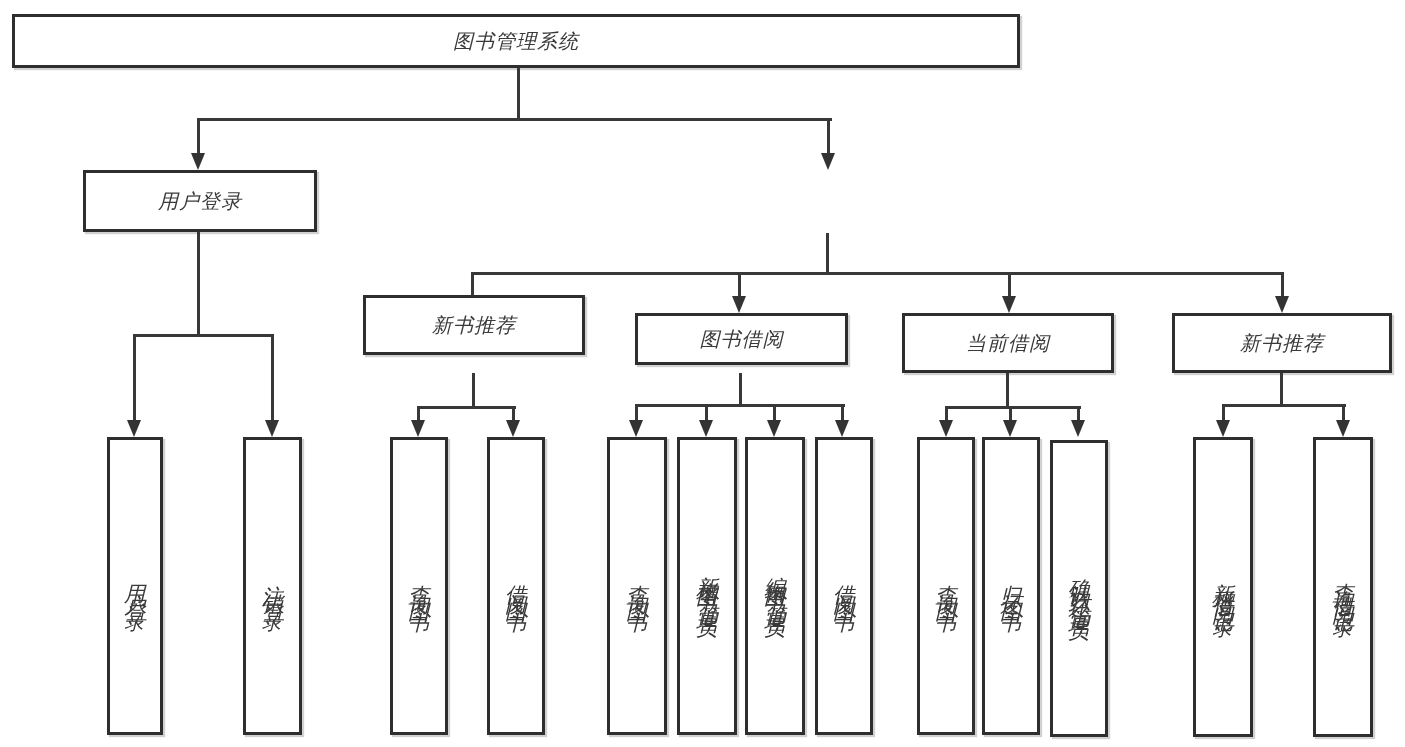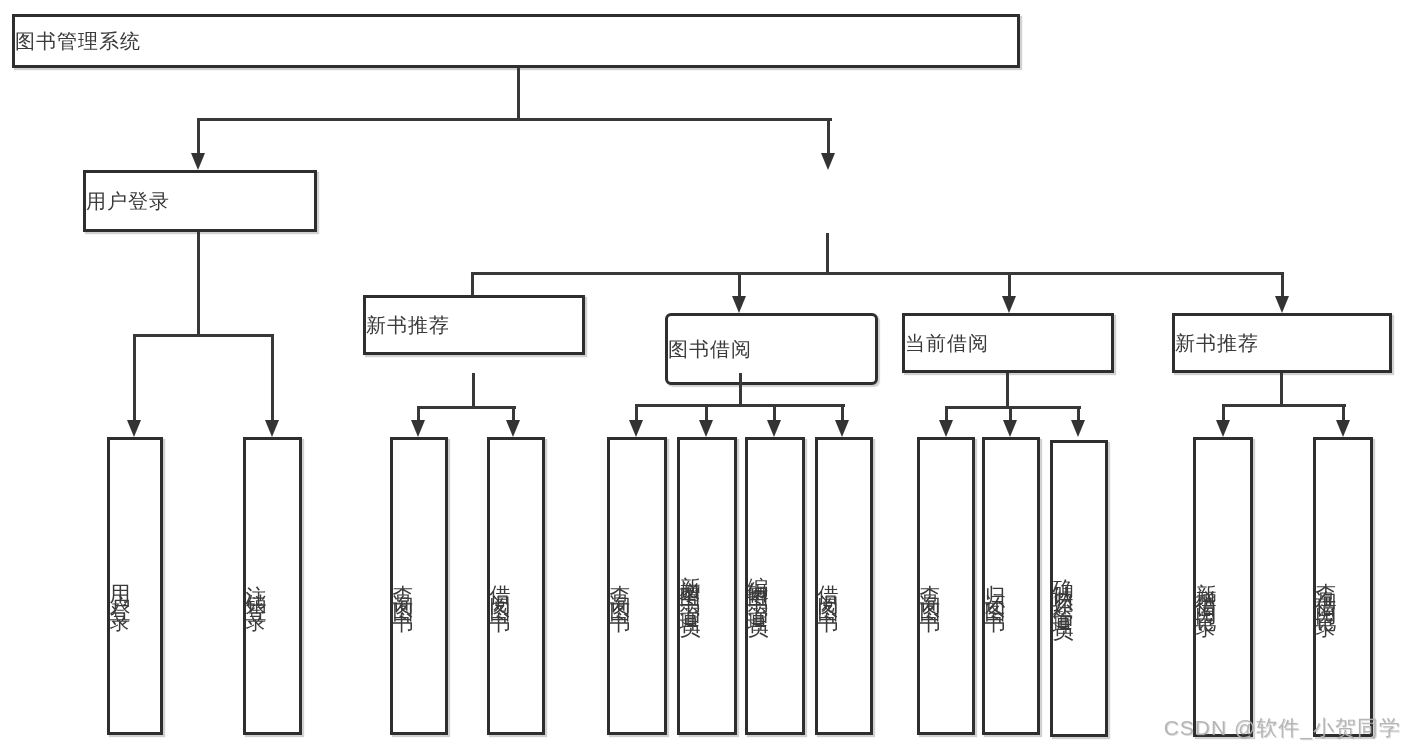--- a/index.html
+++ b/index.html
@@ -2,22 +2,23 @@
 <html><head>
 <meta charset="utf-8">
 <style>
   html,body{margin:0;padding:0;background:#ffffff;}
   #canvas{
     position:relative;width:1405px;height:747px;background:#ffffff;overflow:hidden;
     font-family:"Liberation Sans","DejaVu Sans",sans-serif;color:#333333;
   }
   .box{
     position:absolute;box-sizing:border-box;border:3px solid #2e2e2e;background:#ffffff;
-    display:flex;align-items:center;justify-content:flex-start;
+    display:flex;align-items:center;justify-content:center;
     box-shadow:2px 2px 1px rgba(70,70,70,0.25);
+    font-style:italic;
   }
   .hlabel{font-size:20px;letter-spacing:1px;color:#3a3a3a;white-space:nowrap;}
   .vbox .vlabel{
     writing-mode:vertical-rl;text-orientation:mixed;
     font-size:21px;letter-spacing:9px;color:#3a3a3a;line-height:1;
   }
   .hline,.vline{position:absolute;background:#383838;}
   .hline{height:3px;}
   .vline{width:3px;}
   .arw{
@@ -72,21 +73,21 @@
   <div class="vline" style="left:1008px;top:272px;height:28px;"></div>
   <div class="vline" style="left:1281px;top:272px;height:28px;"></div>
   <div class="arw" style="left:465px;top:296px;"></div>
   <div class="arw" style="left:732px;top:296px;"></div>
   <div class="arw" style="left:1002px;top:296px;"></div>
   <div class="arw" style="left:1275px;top:296px;"></div>
 
   <div class="box" style="left:363px;top:295px;width:222px;height:60px;">
     <span class="hlabel">新书推荐</span>
   </div>
-  <div class="box" style="left:665px;top:313px;width:213px;height:72px;border-radius:6px;">
+  <div class="box" style="left:635px;top:313px;width:213px;height:52px;">
     <span class="hlabel">图书借阅</span>
   </div>
   <div class="box" style="left:902px;top:313px;width:212px;height:60px;">
     <span class="hlabel">当前借阅</span>
   </div>
   <div class="box" style="left:1172px;top:313px;width:220px;height:60px;">
     <span class="hlabel">新书推荐</span>
   </div>
 
   <div class="vline" style="left:472px;top:373px;height:33px;"></div>
@@ -153,15 +154,14 @@
   <div class="arw" style="left:1216px;top:420px;"></div>
   <div class="arw" style="left:1336px;top:420px;"></div>
 
   <div class="box vbox" style="left:1193px;top:437px;width:60px;height:300px;">
     <span class="vlabel" style="letter-spacing:7px;">新增借阅记录</span>
   </div>
   <div class="box vbox" style="left:1313px;top:437px;width:60px;height:300px;">
     <span class="vlabel" style="letter-spacing:7px;">查询借阅记录</span>
   </div>
 
-  <div id="watermark">CSDN @软件_小贺同学</div>
 
 </div>
 
 </body></html>

